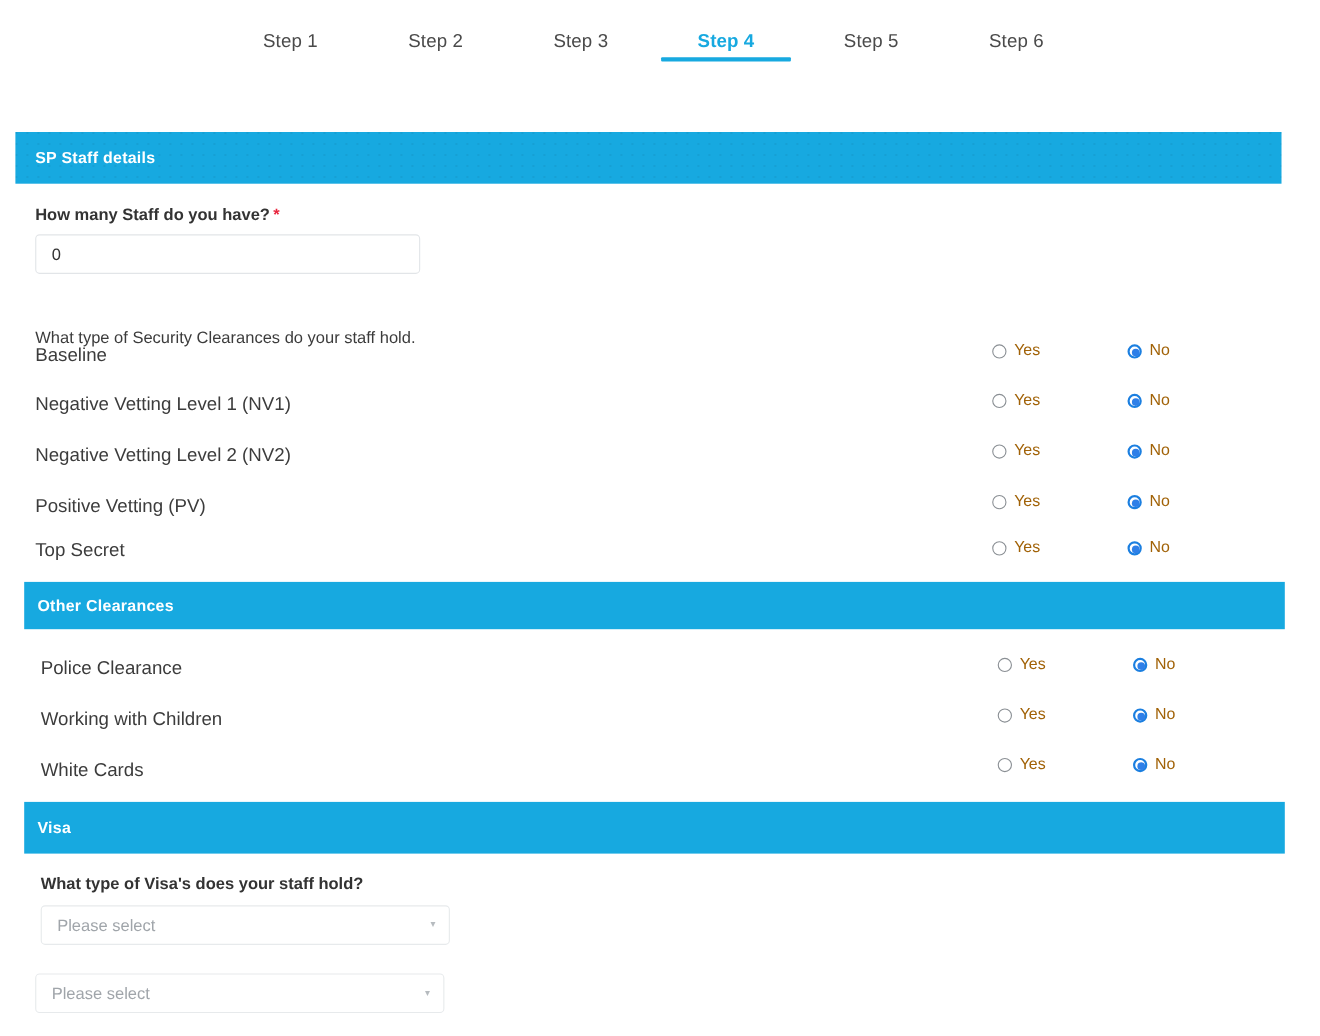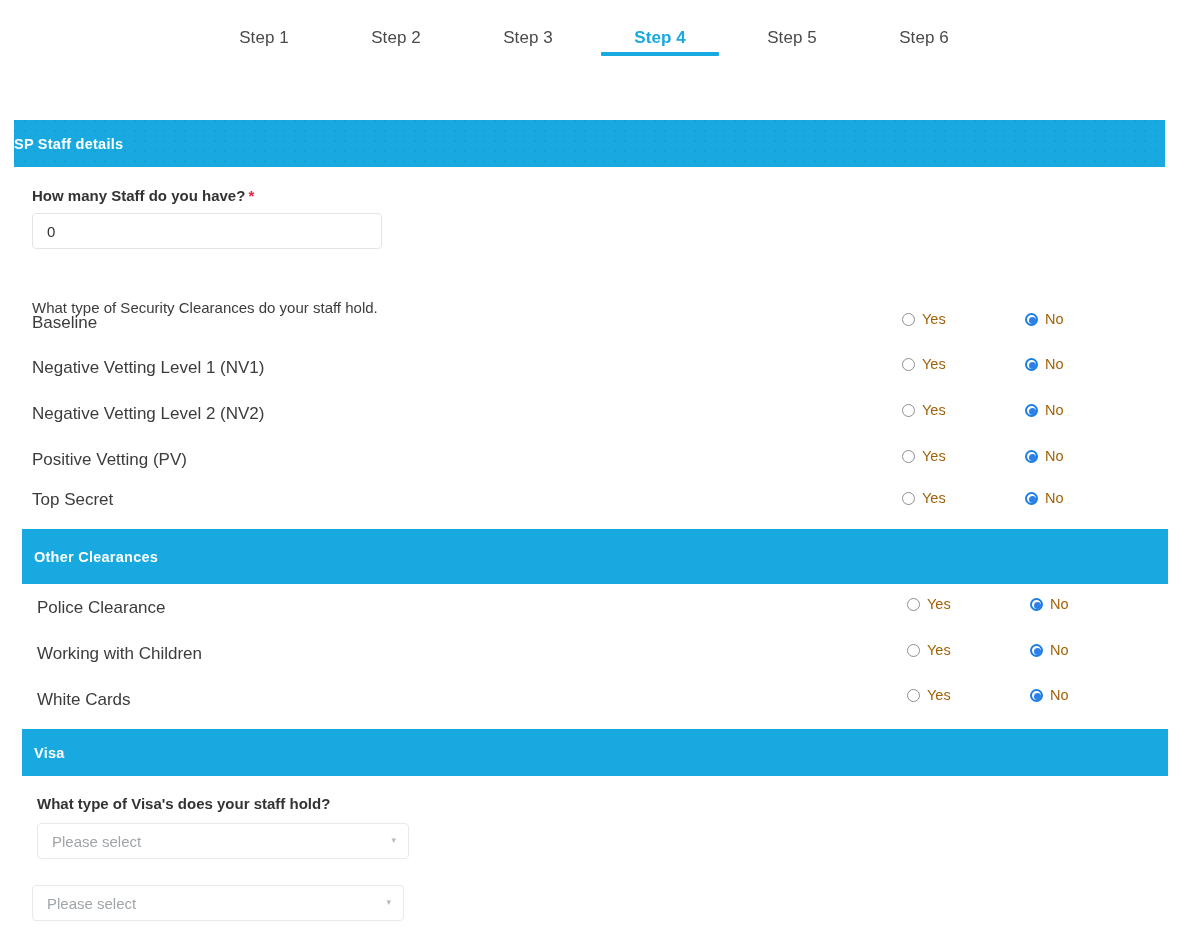--- a/index.html
+++ b/index.html
@@ -71,22 +71,22 @@
     align-items: center;
   }
   .bar.dotted {
     background-color: #17a9e0;
     background-image:
       radial-gradient(circle at 1px 1px, rgba(0,0,0,0.055) 1px, transparent 1.2px);
     background-size: 10px 10px;
   }
   .bar .bar-label { display: block; }
 
-  #bar-staff   { left: 14px; top: 120px; width: 1151px; height: 47px; }
-  #bar-other   { left: 22px; top: 529px; width: 1146px; height: 55px; padding-left: 12px; }
+  #bar-staff   { left: 14px; top: 120px; width: 1151px; height: 47px; padding-left: 18px; }
+  #bar-other   { left: 22px; top: 529px; width: 1146px; height: 43px; padding-left: 12px; }
   #bar-visa    { left: 22px; top: 729px; width: 1146px; height: 47px; padding-left: 12px; }
 
   
   .field-label {
     position: absolute;
     font-size: 15px;
     font-weight: bold;
     color: #333333;
   }
   .req {

